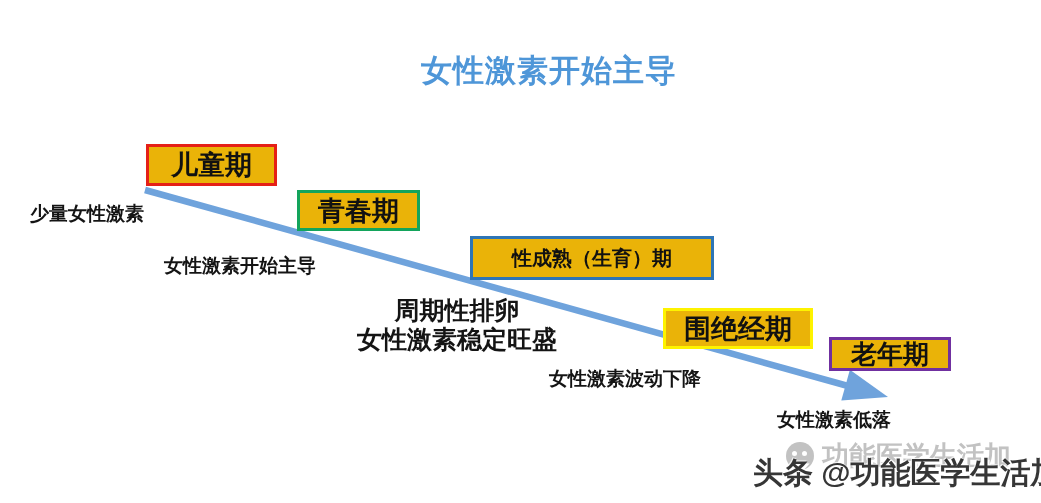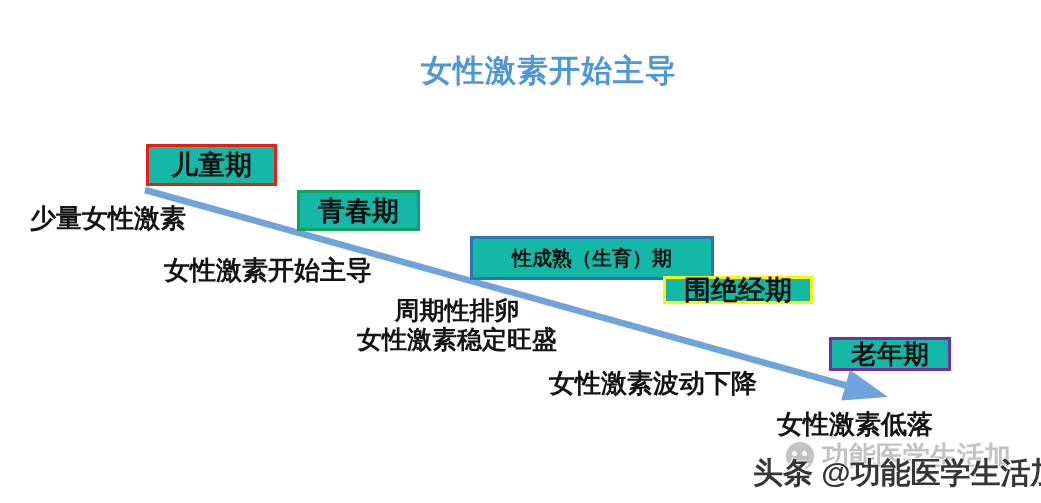--- a/index.html
+++ b/index.html
@@ -22,39 +22,39 @@
     white-space: nowrap;
   }
   .arrow-svg { position: absolute; left: 0; top: 0; }
   .arrow-line { stroke: var(--arrow-blue, #6FA3DC); stroke-width: 6.5; }
   .arrow-head { fill: var(--arrow-blue, #6FA3DC); }
 
   .stage-box {
     position: absolute;
     box-sizing: border-box;
     border: 3px solid #000;
-    background: #14b8a6;
+    background: #eab308;
     display: flex;
     align-items: center;
     justify-content: center;
     font-weight: bold;
     color: #111;
     white-space: nowrap;
   }
   .box-childhood     { left: 146px; top: 144px; width: 131px; height: 42px; font-size: 27px; border-color: var(--stage-childhood, #E52017); }
   .box-puberty       { left: 297px; top: 190px; width: 123px; height: 41px; font-size: 27px; border-color: var(--stage-puberty, #13A45C); }
   .box-maturity      { left: 470px; top: 236px; width: 244px; height: 44px; font-size: 20px; border-color: var(--stage-maturity, #2E75B6); }
-  .box-perimenopause { left: 663px; top: 276px; width: 150px; height: 28px; font-size: 27px; border-color: var(--stage-perimenopause, #FEF300); }
+  .box-perimenopause { left: 663px; top: 308px; width: 150px; height: 41px; font-size: 27px; border-color: var(--stage-perimenopause, #FEF300); }
   .box-oldage        { left: 829px; top: 337px; width: 122px; height: 34px; font-size: 26px; border-color: var(--stage-oldage, #7030A0); }
 
   .note {
     position: absolute;
     font-weight: bold;
     color: var(--note-black, #141414);
-    font-size: 26px;
+    font-size: 19px;
     white-space: nowrap;
   }
   .note-childhood     { left: 30px;  top: 201px; }
   .note-puberty       { left: 164px; top: 253px; }
   .note-maturity      { left: 347px; top: 296px; width: 220px; text-align: center; font-size: 25px; line-height: 29px; }
   .note-perimenopause { left: 549px; top: 366px; }
   .note-oldage        { left: 777px; top: 407px; }
 
   .wm-light {
     position: absolute;

